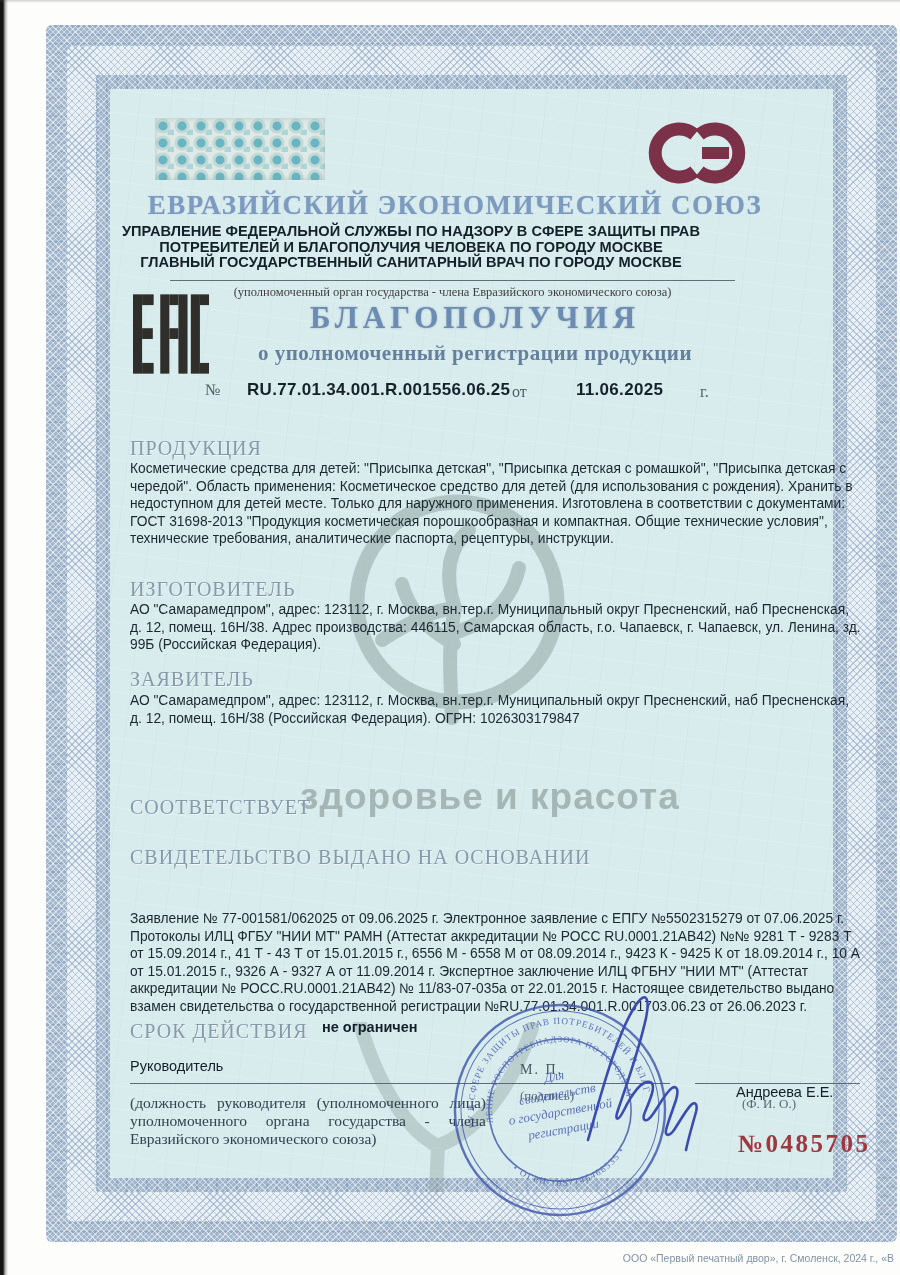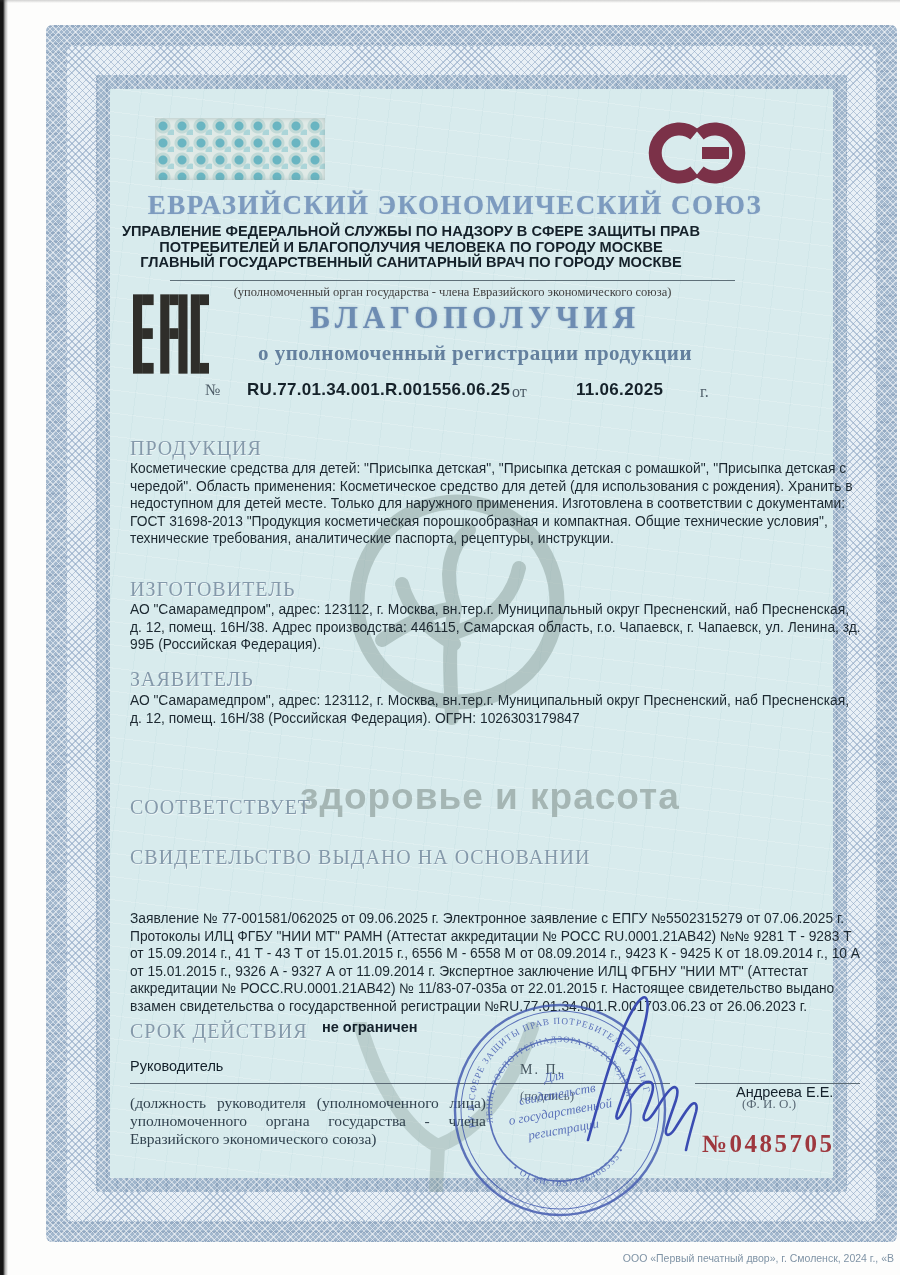--- a/index.html
+++ b/index.html
@@ -206,18 +206,18 @@
         <text x="112" y="118">о государственной</text>
         <text x="112" y="136">регистрации</text>
       </g>
     </g>
   </svg>
 
   <svg class="abs" style="left:560px;top:988px;" width="180" height="180" viewBox="0 0 180 180">
     <path fill="none" stroke="#3a4cb2" stroke-width="2.6" stroke-linecap="round" d="M28,152 C40,110 58,40 78,14 C86,4 90,10 86,30 C78,66 64,104 58,122 C54,133 58,134 64,122 C72,106 82,92 90,94 C97,96 90,112 85,124 C81,133 86,136 93,126 C100,116 106,104 112,100 C117,97 119,102 116,112 C112,124 108,134 106,142 C105,148 109,149 114,142 C120,133 126,122 131,117 C135,113 138,116 136,124 C132,138 128,152 126,162"></path>
   </svg>
 
-  <div class="abs reg-num" style="left:702px;top:1130px;">№0485705</div>
+  <div class="abs reg-num" style="left:738px;top:1130px;">№0485705</div>
   <div class="abs footer" style="text-align:right;width:420px;">ООО «Первый печатный двор», г. Смоленск, 2024 г., «В</div>
 
   <div class="scan-edge"></div>
   <div class="scan-top"></div>
 </div>
 
 </body></html>

